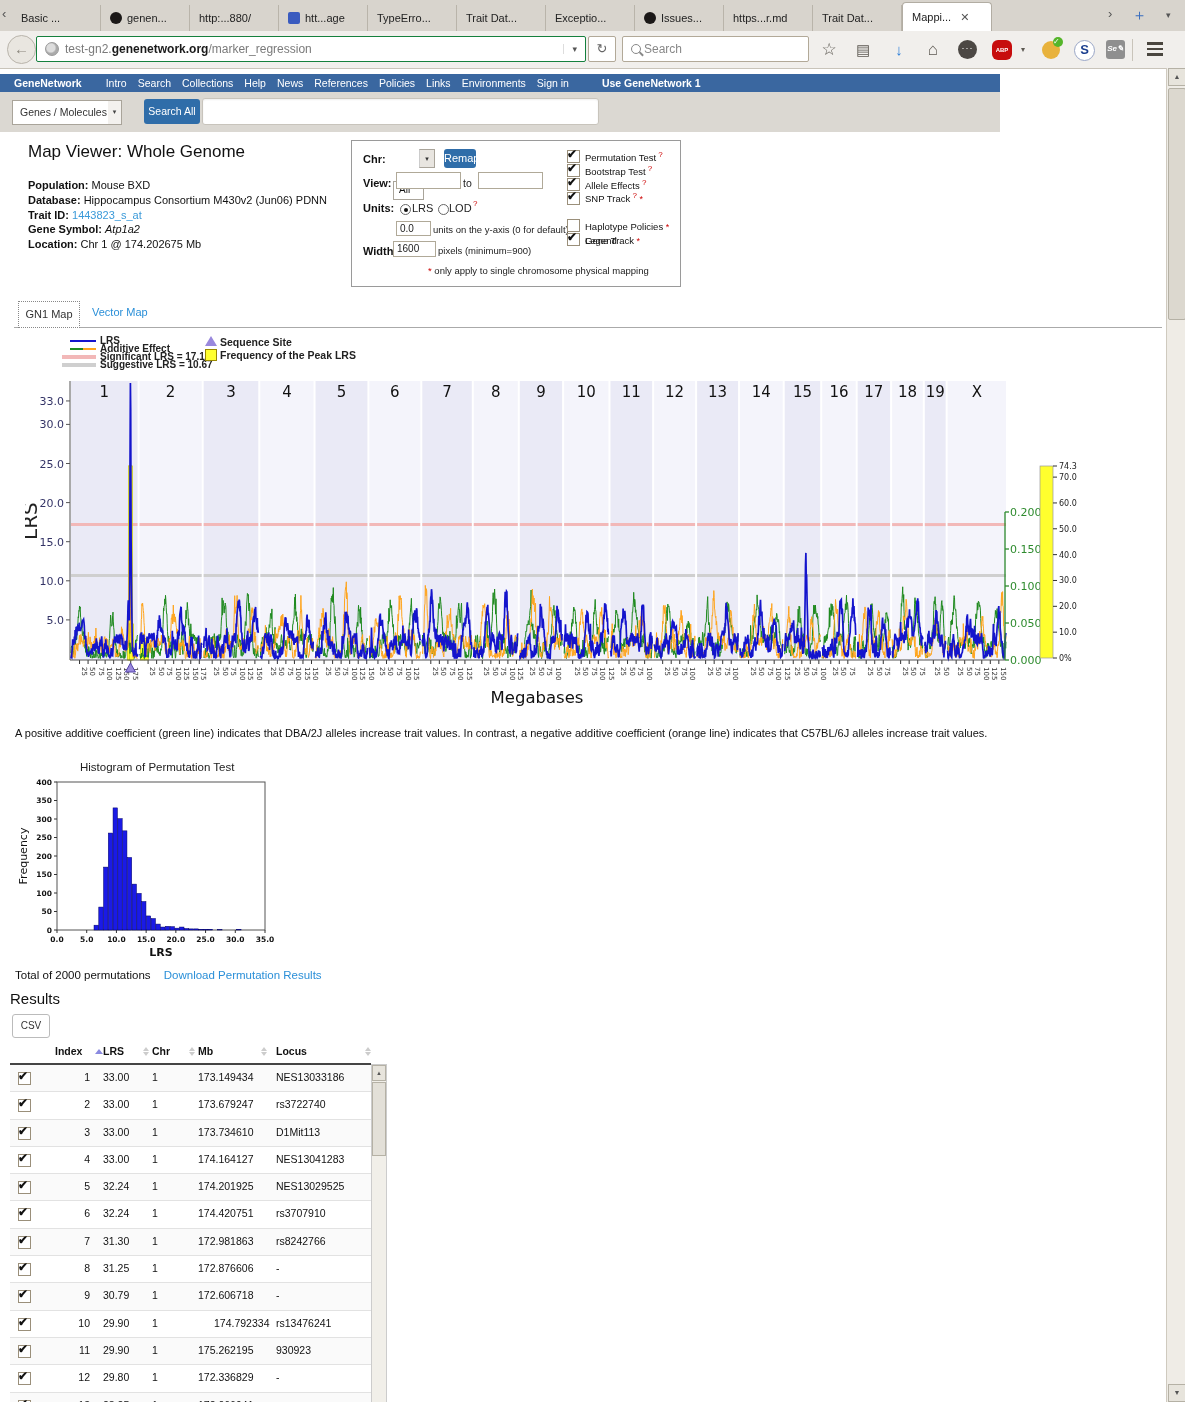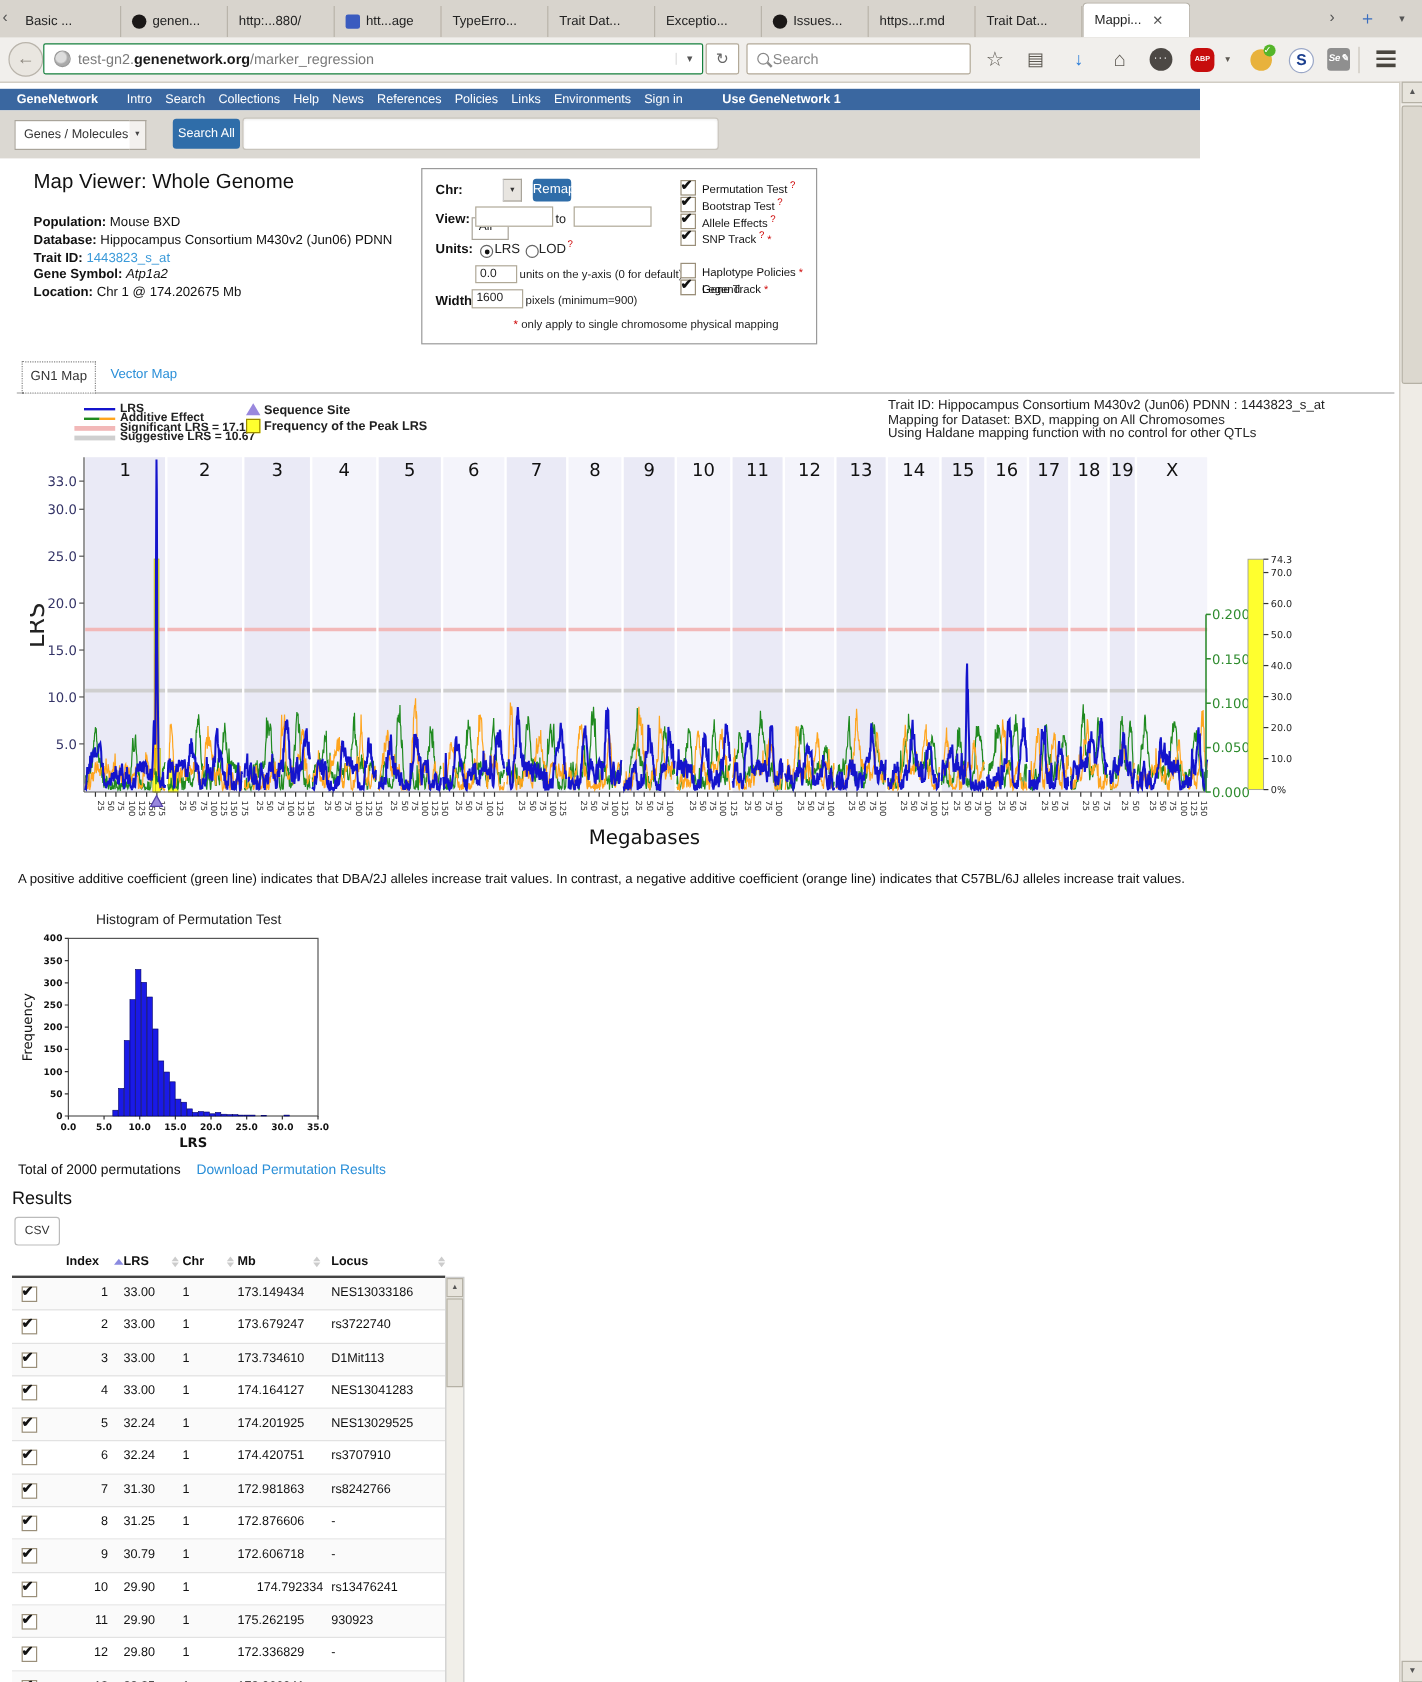--- a/index.html
+++ b/index.html
@@ -301,25 +301,20 @@
   <span class="abs" style="left:62px;top:355px;width:34px;height:4px;background:#f2b8b8;"></span>
   <span class="leg" style="left:100px;top:351px;">Significant LRS = 17.19</span>
   <span class="abs" style="left:62px;top:363px;width:34px;height:4px;background:#cfcfcf;"></span>
   <span class="leg" style="left:100px;top:359px;">Suggestive LRS = 10.67</span>
 
   <span class="abs" style="left:205px;top:336px;width:0;height:0;border-left:6px solid transparent;border-right:6px solid transparent;border-bottom:10px solid #9988dd;"></span>
   <span class="leg" style="left:220px;top:336px;font-size:10.5px;">Sequence Site</span>
   <span class="abs" style="left:205px;top:349px;width:10px;height:10px;background:#ffff2e;border:1px solid #998800;"></span>
   <span class="leg" style="left:220px;top:349px;font-size:10.5px;">Frequency of the Peak LRS</span>
 
-  <div class="traitinfo" id="traitinfo">
-      <div>Trait ID: Hippocampus Consortium M430v2 (Jun06) PDNN : 1443823_s_at</div>
-      <div>Mapping for Dataset: BXD, mapping on All Chromosomes</div>
-      <div>Using Haldane mapping function with no control for other QTLs</div>
-    </div>
 
   <div class="abs" style="left:25px;top:375px;" id="genome-chart"><svg width="1060" height="335" viewBox="0 0 1060 335">
         <line x1="45" y1="6" x2="45" y2="285" stroke="#555" stroke-width="1"></line>
         <text x="12" y="165" font-size="20" fill="#222" transform="rotate(-90 12 165)">LRS</text>
         <line x1="41" y1="25.939999999999998" x2="45" y2="25.939999999999998" stroke="#555"></line>
         <text x="39" y="29.939999999999998" font-size="11" fill="#333366" text-anchor="end">33.0</text>
         <line x1="41" y1="49.39999999999998" x2="45" y2="49.39999999999998" stroke="#555"></line>
         <text x="39" y="53.39999999999998" font-size="11" fill="#333366" text-anchor="end">30.0</text>
         <line x1="41" y1="88.5" x2="45" y2="88.5" stroke="#555"></line>
         <text x="39" y="92.5" font-size="11" fill="#333366" text-anchor="end">25.0</text>

